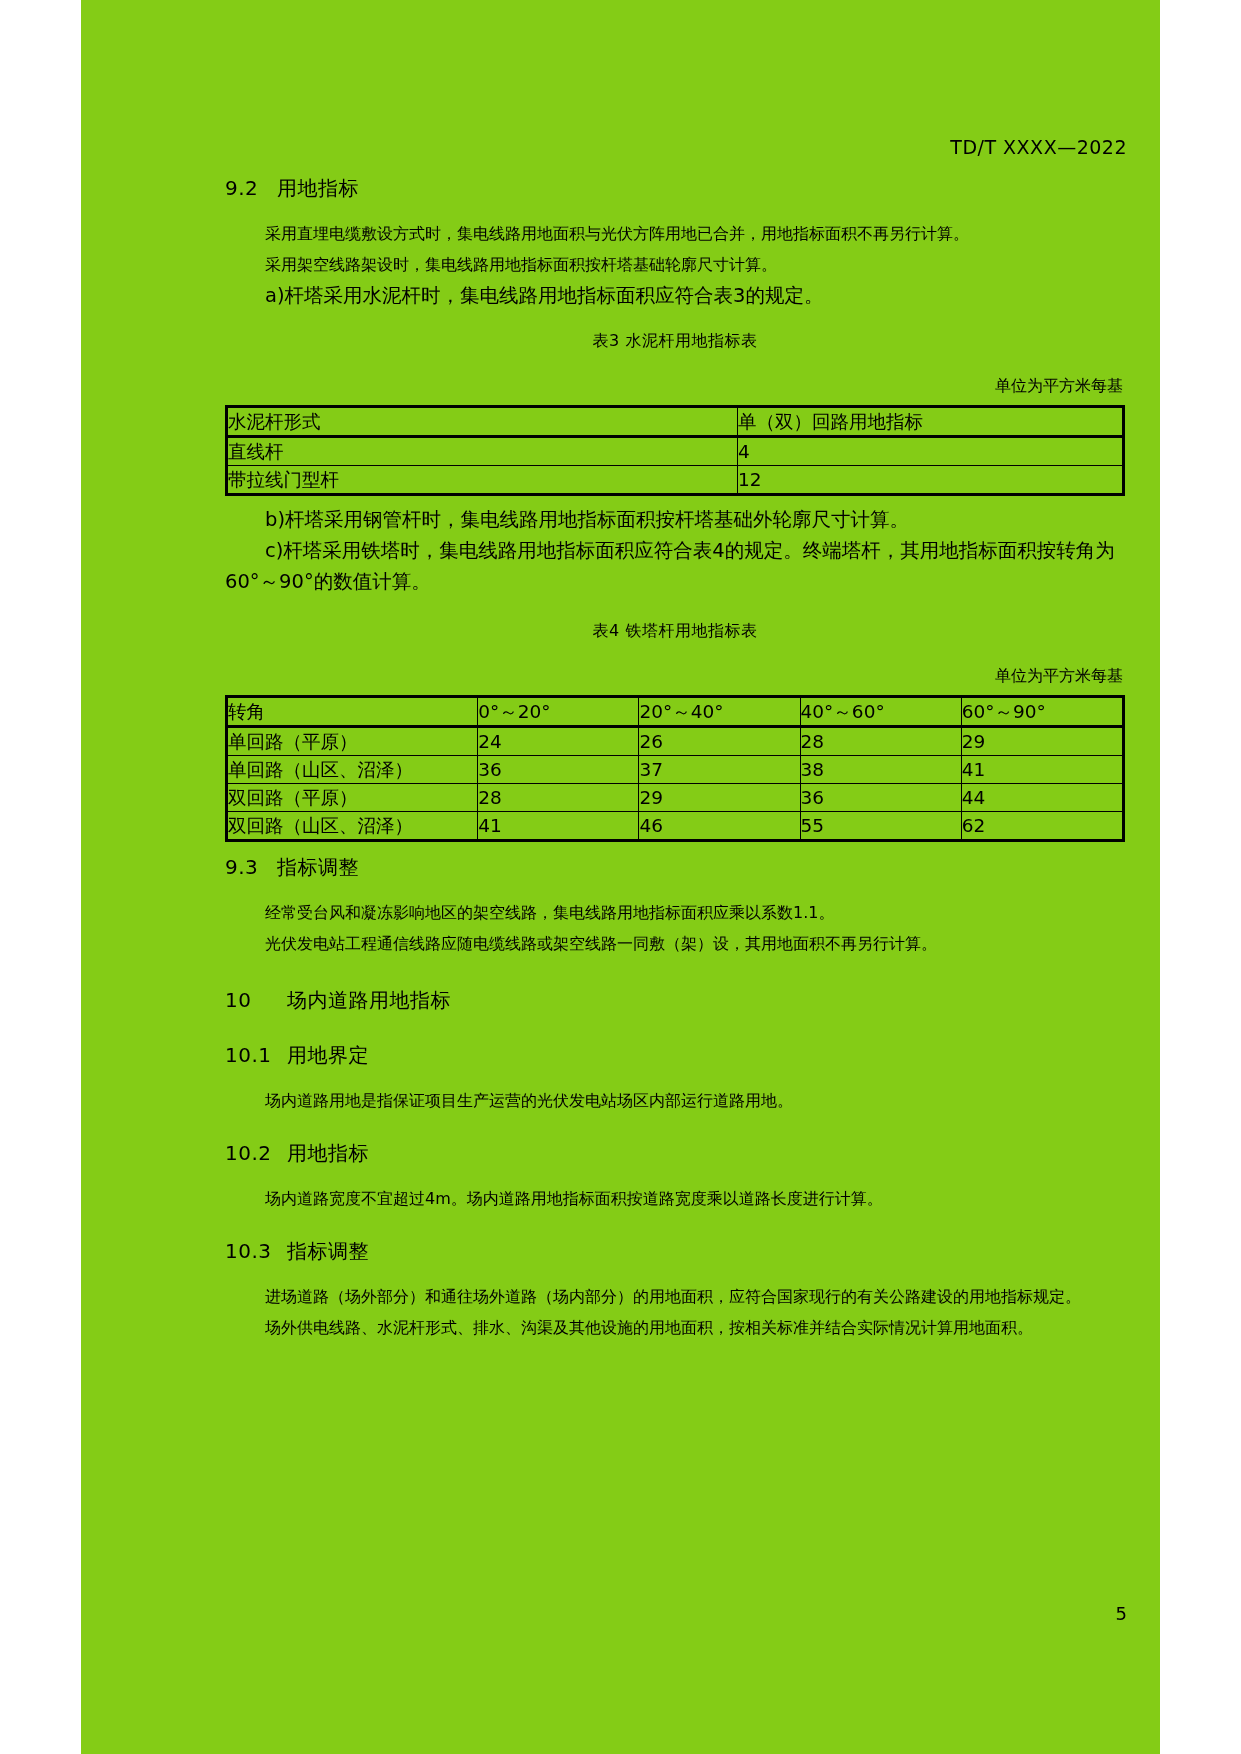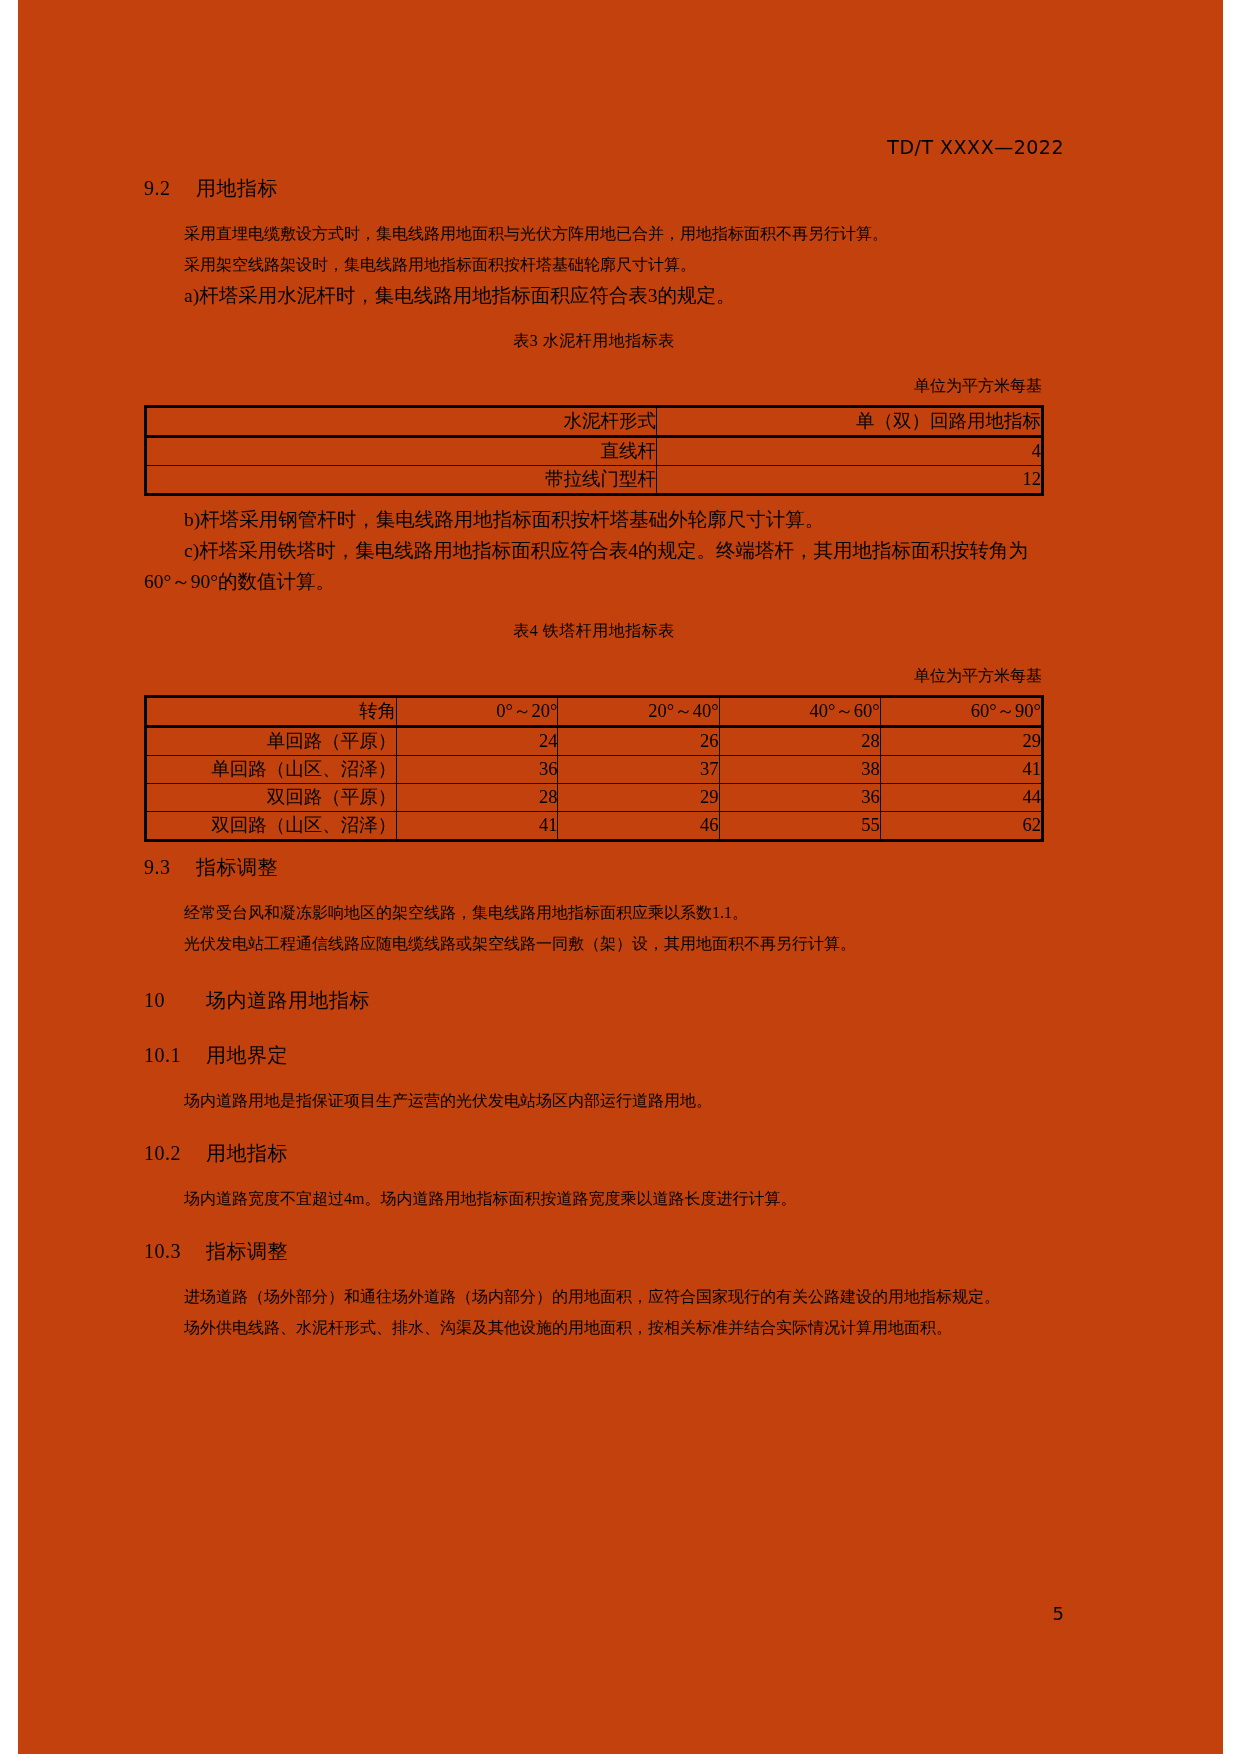--- a/index.html
+++ b/index.html
@@ -6,32 +6,31 @@
     margin: 0;
     padding: 0;
     background: #ffffff;
   }
   body {
     font-family: "DejaVu Sans", "Liberation Sans", sans-serif;
     color: #000000;
   }
   .page {
     position: relative;
-    width: 1205px;
+    width: 1079px;
     height: 1754px;
     margin: 0 auto;
-    background: #c2410c;
+    background: #84cc16;
     box-sizing: border-box;
   }
   .content {
     position: absolute;
-    left: 126px;
+    left: 144px;
     top: 0;
     width: 900px;
-    font-family: Liberation Serif, serif;
   }
   .header-line {
     position: absolute;
     top: 136px;
     left: 0;
     width: 1241px;
     text-align: right;
     padding-right: 195px;
     box-sizing: border-box;
     font-size: 19px;
@@ -87,21 +86,21 @@
     margin: 0;
     padding-right: 2px;
   }
   table.doc-table {
     border-collapse: collapse;
     width: 100%;
     table-layout: fixed;
   }
   table.doc-table td {
     border: 1px solid #000000;
-    text-align: right;
+    text-align: left;
     font-size: 18.5px;
     height: 27px;
     line-height: 27px;
     padding: 0;
   }
   table.doc-table tr.head-row td {
     border-top: 3px solid #000;
     border-bottom: 3px solid #000;
   }
   table.doc-table tr.last-row td {

